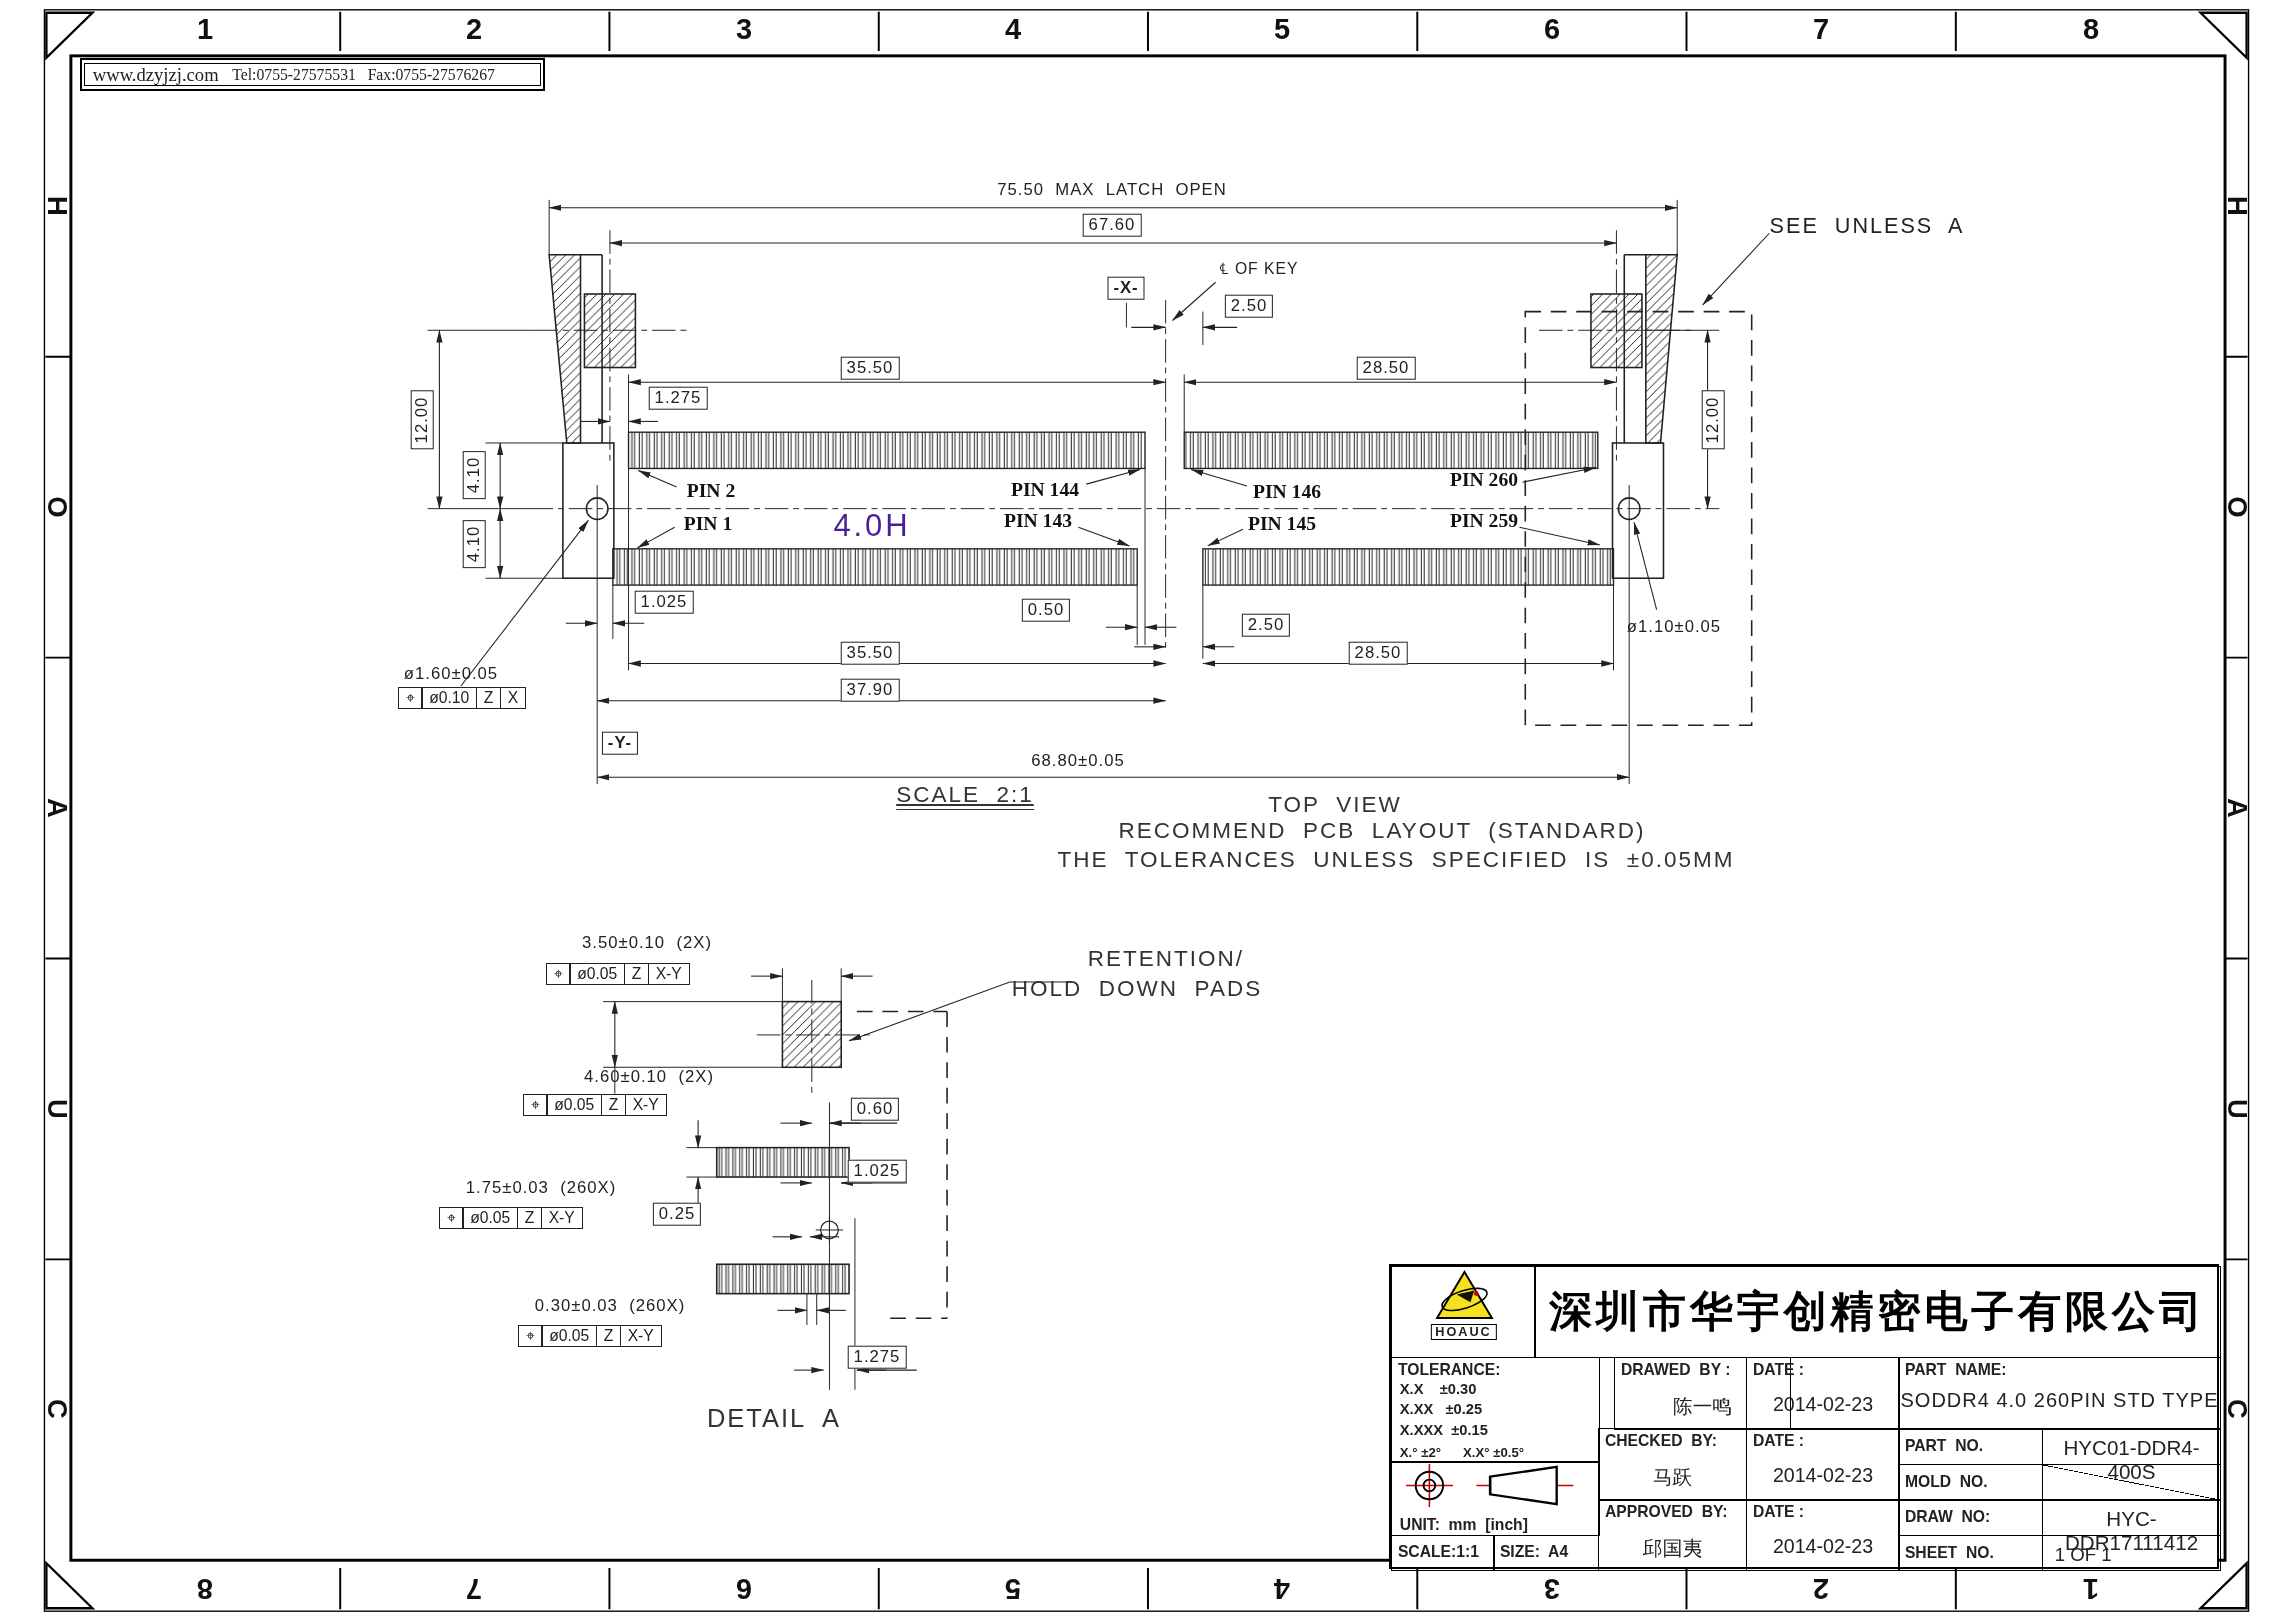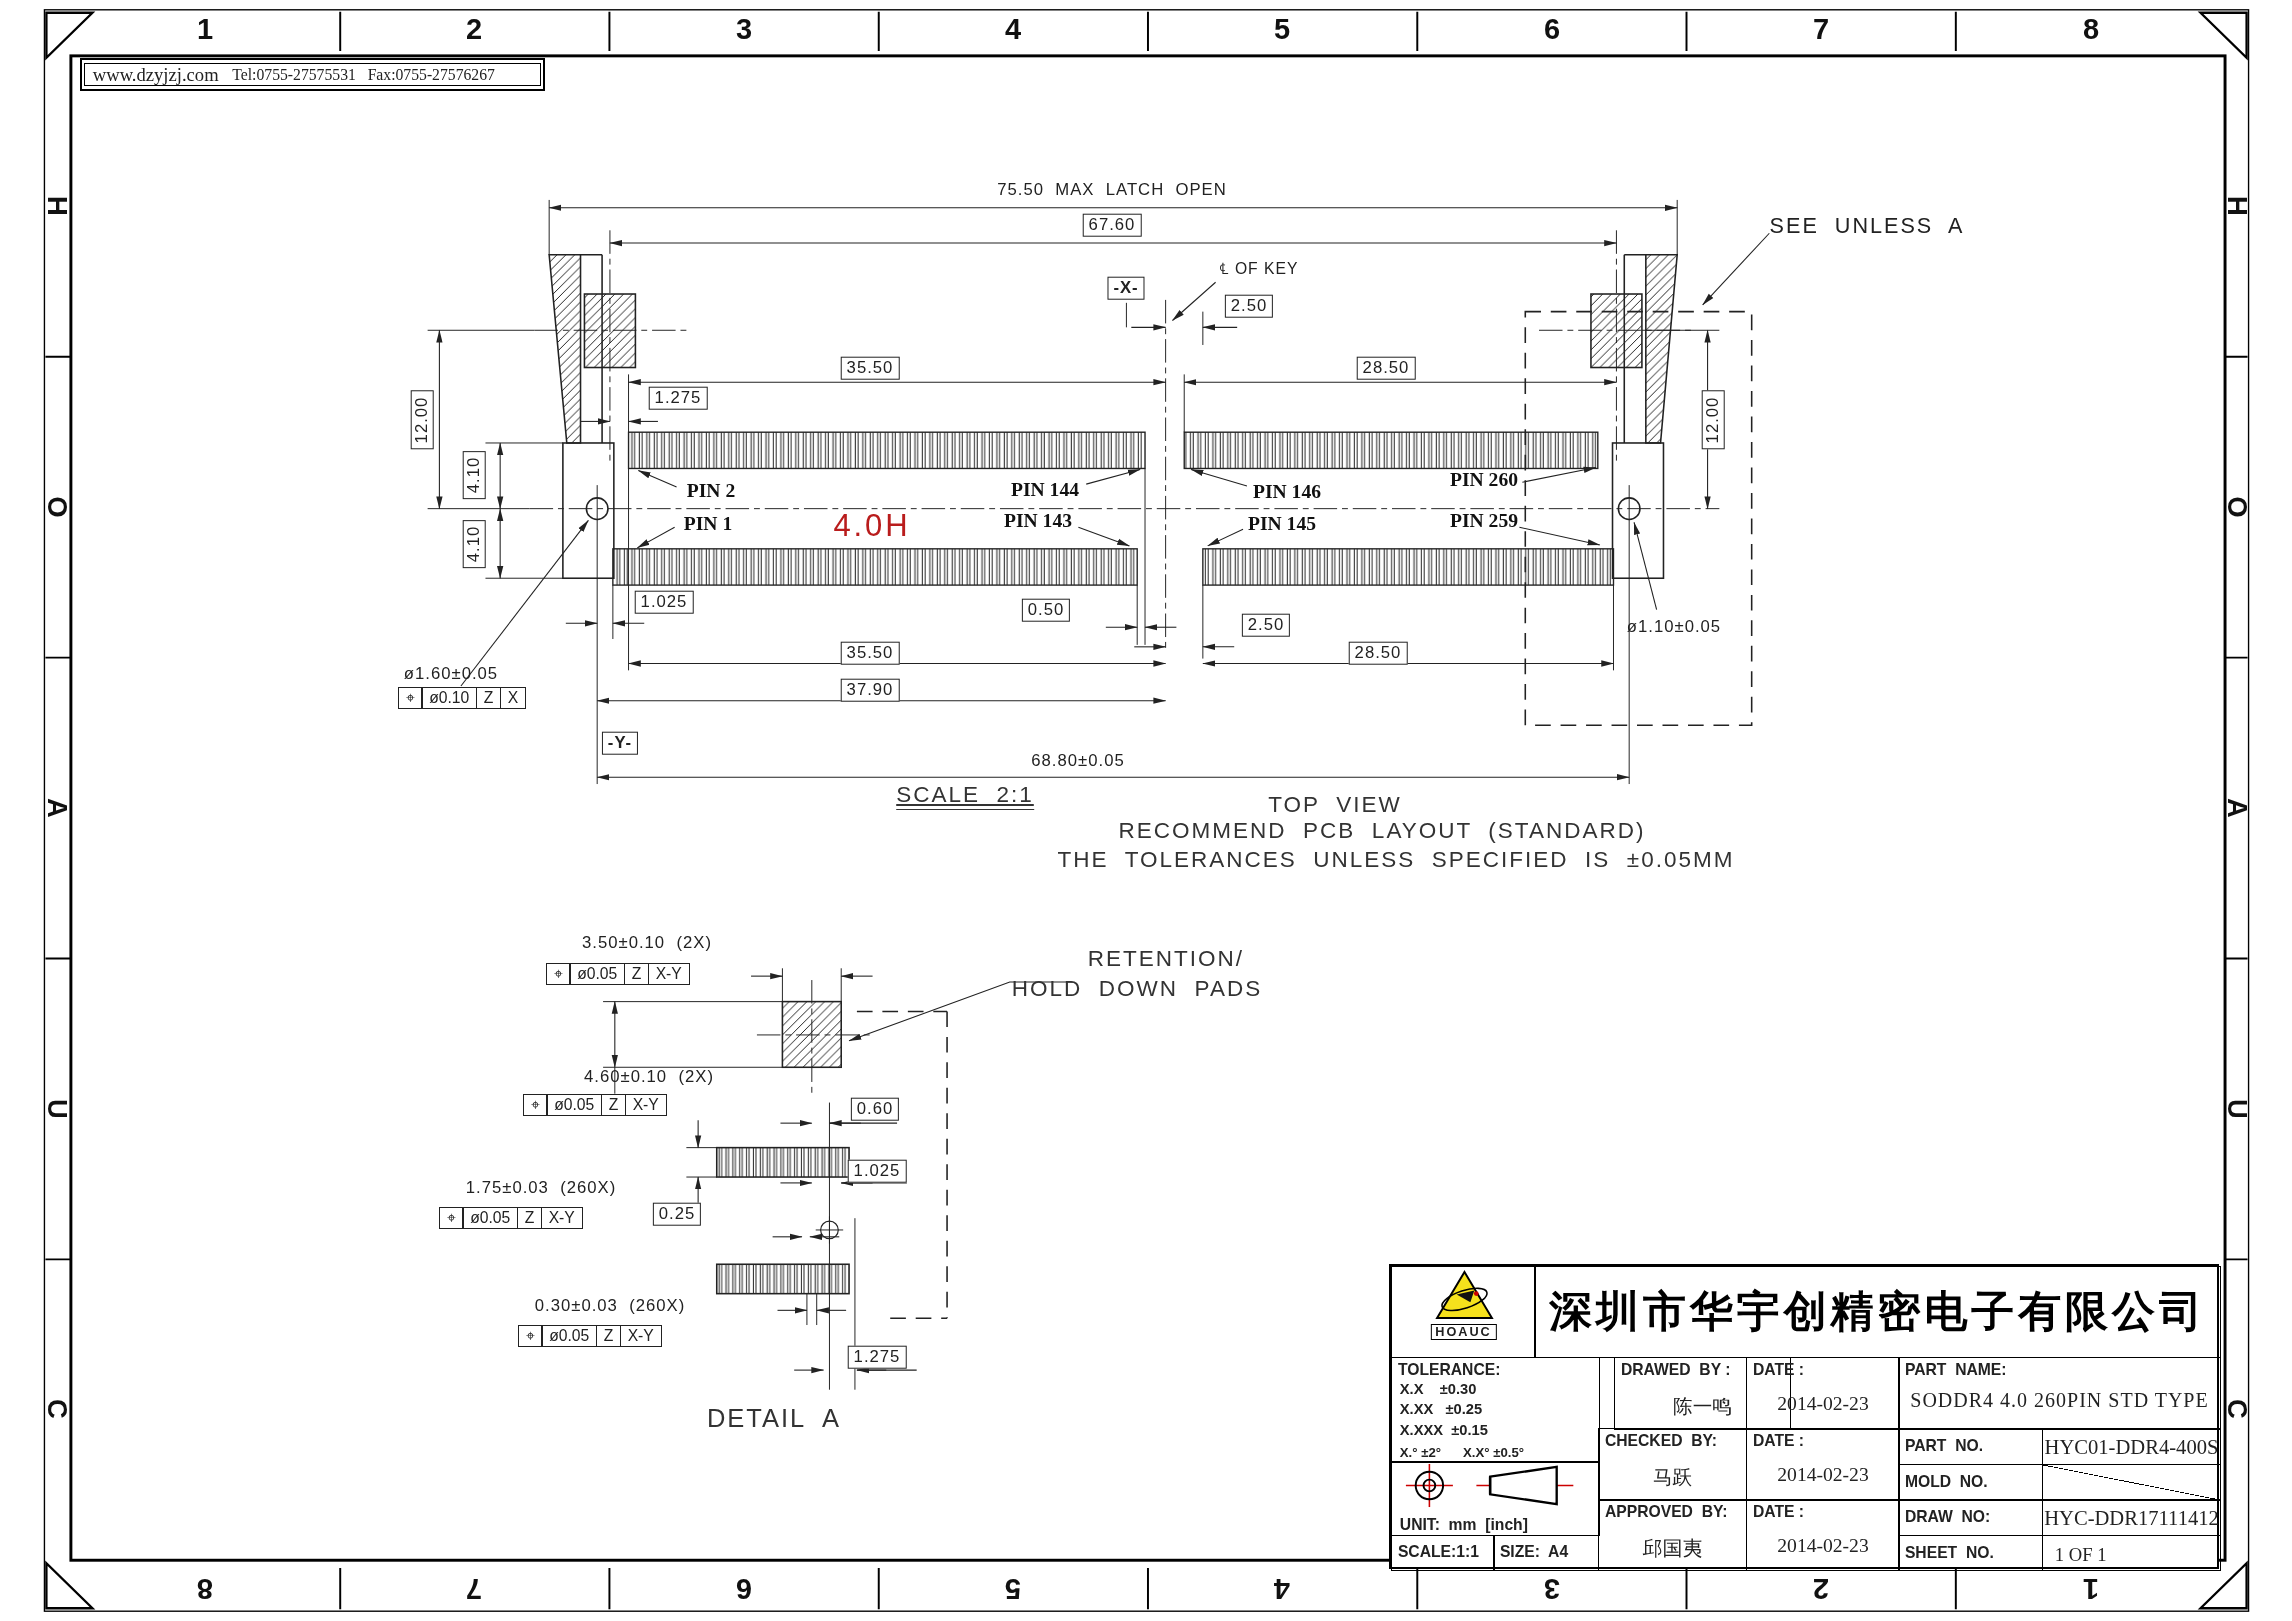--- a/index.html
+++ b/index.html
@@ -21,36 +21,36 @@
   .hdr-tel,.hdr-fax{font-size:15.7px;margin-right:11.8px;}
 
   
   .lbl{position:absolute;transform:translate(-50%,-50%);white-space:pre;font-size:16.7px;
        letter-spacing:1px;color:#222;line-height:19.6px;background:transparent;}
   .db{border:1.4px solid #222;background:#fff;padding:0 4.9px;line-height:20.6px;}
   .rot{transform:translate(-50%,-50%) rotate(-90deg);}
   .bold{font-weight:700;}
   .pin{position:absolute;transform:translate(-50%,-50%);font-family:"Liberation Serif",serif;
        font-weight:700;font-size:19.6px;color:#111;white-space:nowrap;}
-  .wm{position:absolute;transform:translate(-50%,-50%);font-size:31px;letter-spacing:2.9px;color:#b91c1c;}
+  .wm{position:absolute;transform:translate(-50%,-50%);font-size:31px;letter-spacing:2.9px;color:#4c1d95;}
   .note{position:absolute;transform:translate(-50%,-50%);font-size:22.5px;letter-spacing:2px;
         color:#333;white-space:pre;}
   .uline{text-decoration:underline;border-bottom:1.5px solid #333;padding-bottom:1px;}
   .fcf{position:absolute;display:flex;background:#fff;font-size:15.7px;color:#222;}
   .fcf span{border:1.4px solid #222;margin-left:-1.4px;padding:1px 6.9px;display:flex;
             align-items:center;white-space:nowrap;}
   .fcf span:first-child{margin-left:0;}
 
   
   .tb{position:absolute;left:1389px;top:1264px;width:830px;height:305px;border:2.9px solid #000;
       box-sizing:border-box;background:#fff;}
   .cell{position:absolute;border:1.5px solid #000;box-sizing:border-box;}
   .tb-label{font-weight:700;font-size:15.7px;padding:2.9px 0 0 5.9px;white-space:pre;}
   .tb-center{position:absolute;left:0;right:0;text-align:center;}
-  .serif{font-family:Liberation Serif, serif;}
+  .serif{font-family:Liberation Sans, sans-serif;}
   .company{position:absolute;left:0;right:0;top:50%;transform:translateY(-50%);text-align:center;
            font-family:"Liberation Serif",serif;font-size:43px;font-weight:600;letter-spacing:3.9px;color:#000;}
   .tolrow{font-weight:700;font-size:14.7px;white-space:pre;padding-left:7.8px;line-height:20.6px;}
   .diag{position:absolute;left:0;top:0;right:0;bottom:0;
         background:linear-gradient(to top right,transparent 49.4%,#000 49.4% 50.6%,transparent 50.6%);}
   .logo-ho{position:absolute;left:50%;transform:translateX(-50%);top:57px;border:1.5px solid #000;
            padding:0 3.9px;font-size:12.7px;font-weight:700;letter-spacing:2px;}
 </style>
 </head>
 <body>

